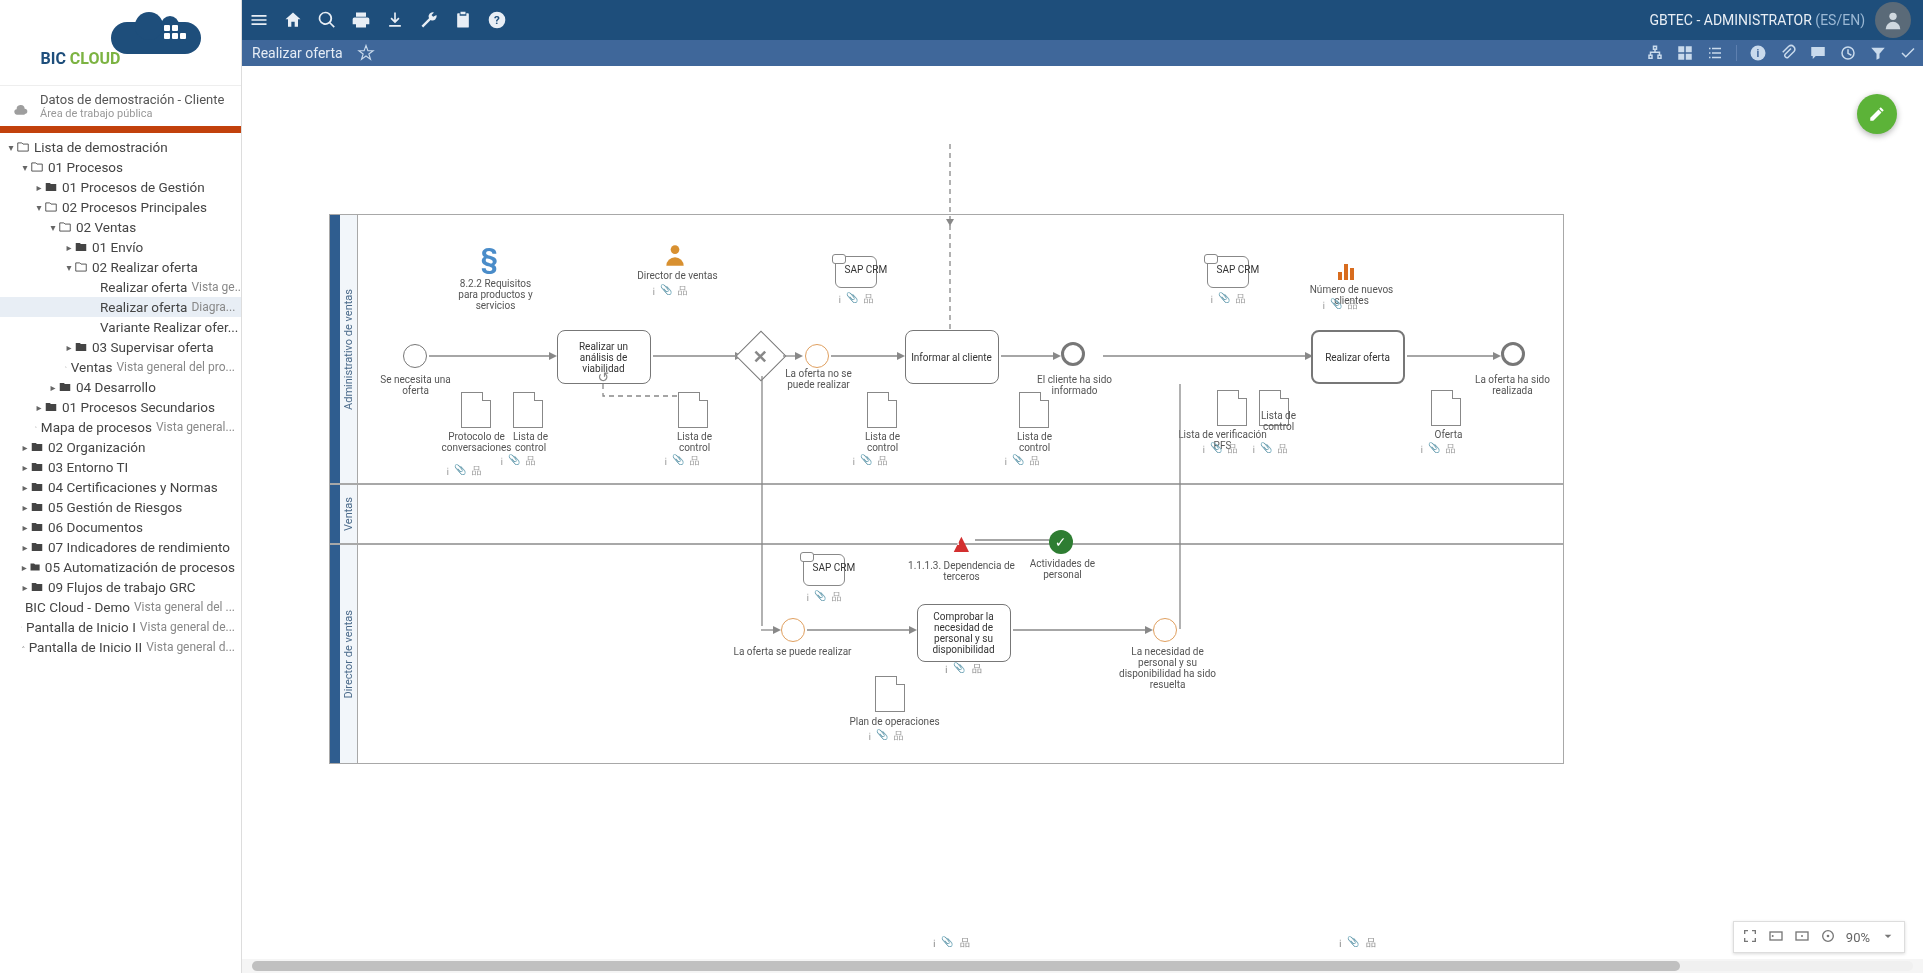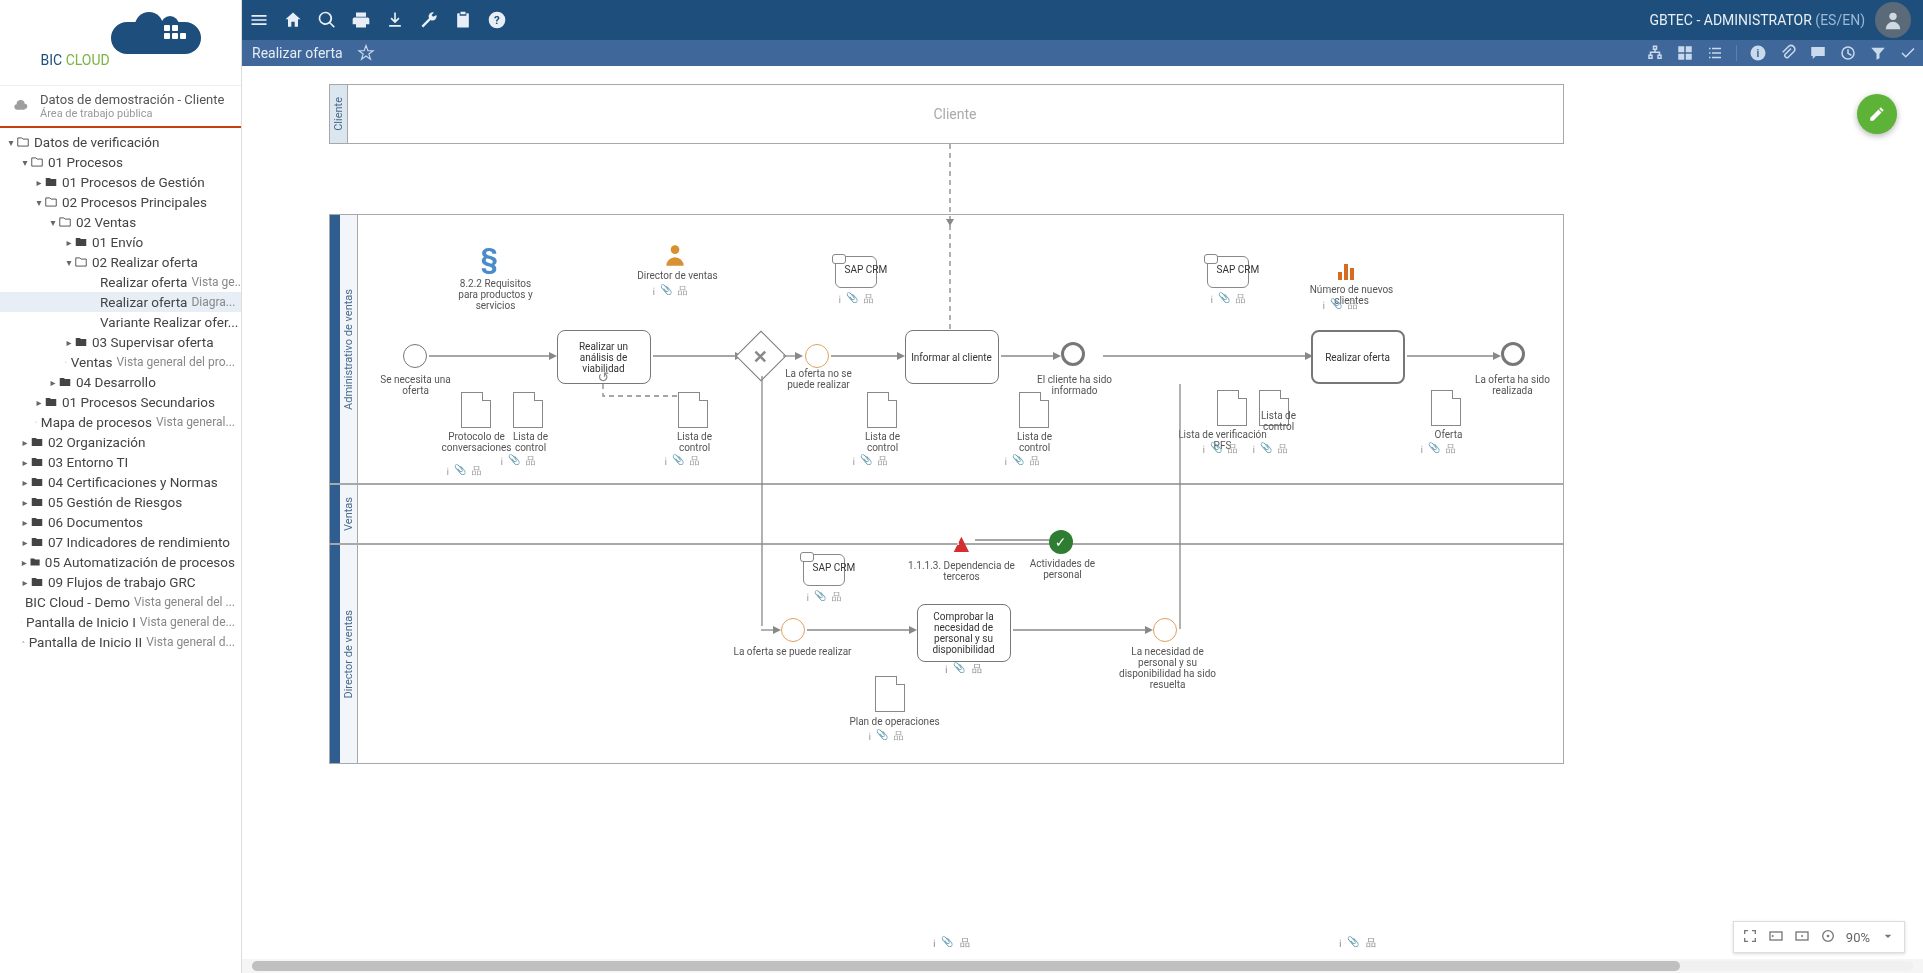--- a/index.html
+++ b/index.html
@@ -23,26 +23,26 @@
 .logo{height:86px;display:flex;align-items:center;justify-content:center;border-bottom:1px solid #eee}
 .logo .cloud{width:160px;height:50px;position:relative}
 .logo .cloud .shape{position:absolute;left:70px;top:4px;width:90px;height:32px;background:#1e4e7b;border-radius:20px}
 .logo .cloud .shape:before{content:'';position:absolute;left:24px;top:-10px;width:28px;height:28px;border-radius:50%;background:#1e4e7b}
 .logo .cloud .shape:after{content:'';position:absolute;left:50px;top:-6px;width:18px;height:18px;border-radius:50%;background:#1e4e7b}
 .logo .cloud .dots{position:absolute;left:123px;top:7px}
 .logo .cloud .dots i{position:absolute;width:6px;height:6px;background:#fff;border-radius:1px}
 .logo .cloud .dots i.a{left:0;top:0}.logo .cloud .dots i.b{left:0;top:8px}
 .logo .cloud .dots i.c{left:8px;top:0}.logo .cloud .dots i.d{left:8px;top:8px}
 .logo .cloud .dots i.e{left:16px;top:8px}
-.logo .txt{position:absolute;left:0;bottom:0;font-size:14px;font-weight:normal;color:#1e4e7b}
+.logo .txt{position:absolute;left:0;bottom:0;font-size:16px;font-weight:bold;color:#1e4e7b}
 .logo .txt .g{color:#7cb342}
 .sec{height:32px;display:flex;align-items:center;padding:0 12px;color:#757575;font-size:14px;border-bottom:1px solid #eee;cursor:pointer}
 .sec svg{width:16px;height:16px;fill:#757575;margin-right:12px}
 .sec .chev{margin-left:auto;margin-right:0}
-.ws{padding:6px 12px;border-bottom:2px solid #c2410c;display:flex;align-items:center}
+.ws{padding:6px 12px;border-bottom:7px solid #c2410c;display:flex;align-items:flex-end}
 .ws svg{width:16px;height:16px;fill:#9e9e9e;margin-right:12px;margin-top:2px}
 .ws .t{font-size:13px;color:#555}
 .ws .s{font-size:11px;color:#999}
 .tree{flex:1;overflow:auto;font-size:13.5px;color:#444;padding:4px 0}
 .tree .n{display:flex;align-items:center;height:20px;padding-right:6px;cursor:pointer;white-space:nowrap;overflow:hidden}
 .tree .n.sel{background:#e8eef5}
 .tree .n .ar{width:10px;font-size:10px;display:flex;justify-content:center;color:#666}
 .tree .n svg{width:14px;height:14px;margin-right:4px;fill:#444}
 .tree .n .sub{font-size:12px;color:#888;margin-left:4px;background:transparent;position:static;height:auto;padding:0}
 .i0{padding-left:6px}.i1{padding-left:20px}.i2{padding-left:34px}.i3{padding-left:48px}.i4{padding-left:64px}.i6{padding-left:96px}
@@ -225,21 +225,21 @@
         <div class="t">Datos de demostración - Cliente</div>
         <div class="s">Área de trabajo pública</div>
       </div>
  </div>
  <div class="tree" id="tree">
       <div class="n i0">
         <span class="ar">▾</span>
         <svg viewBox="0 0 24 24">
           <path d="M3 5h7l2 2h9v12H3z" fill="none" stroke="#444" stroke-width="1.5"></path>
         </svg>
-        <span>Datos de verificación</span>
+        <span>Lista de demostración</span>
       </div>
       <div class="n i1">
         <span class="ar">▾</span>
         <svg viewBox="0 0 24 24">
           <path d="M3 5h7l2 2h9v12H3z" fill="none" stroke="#444" stroke-width="1.5"></path>
         </svg>
         <span>01 Procesos</span>
       </div>
       <div class="n i2">
         <span class="ar">▸</span>
@@ -439,28 +439,20 @@
         </svg>
         <span>Pantalla de Inicio II</span>
         <span class="sub">Vista general d...</span>
       </div>
     </div>
 </div>
 
 <div class="canvas">
  <div class="diagram">
 
-  <div class="pool" style="left:6px;top:0;width:1235px;height:60px">
-   <div class="ph">
-          <span>Cliente</span>
-        </div>
-   <div class="pb">
-          <div class="center">Cliente</div>
-        </div>
-  </div>
 
   <div class="lane" style="left:6px;top:130px;width:1235px;height:270px">
    <div class="lh blue"></div>
    <div class="lh" style="left:10px;width:18px">
           <span>Administrativo de ventas</span>
         </div>
   </div>
   <div class="lane" style="left:6px;top:400px;width:1235px;height:60px">
    <div class="lh blue"></div>
    <div class="lh" style="left:10px;width:18px">

